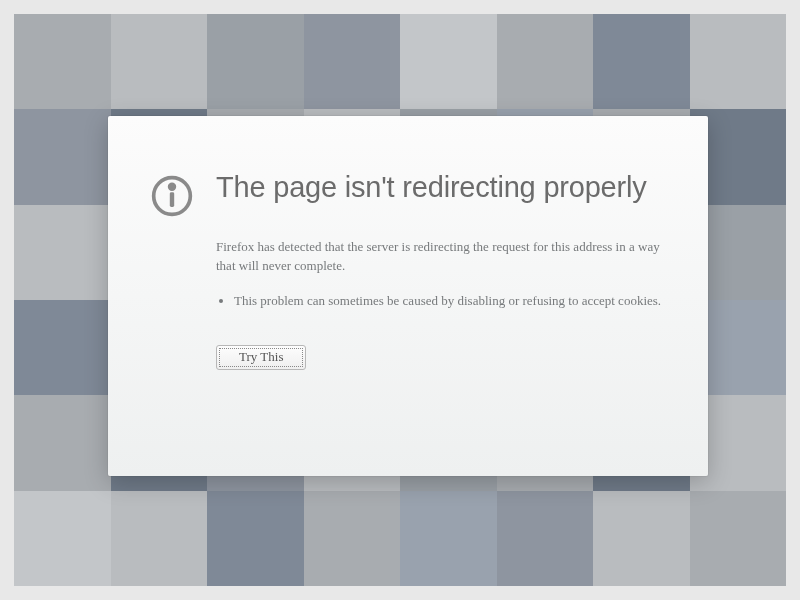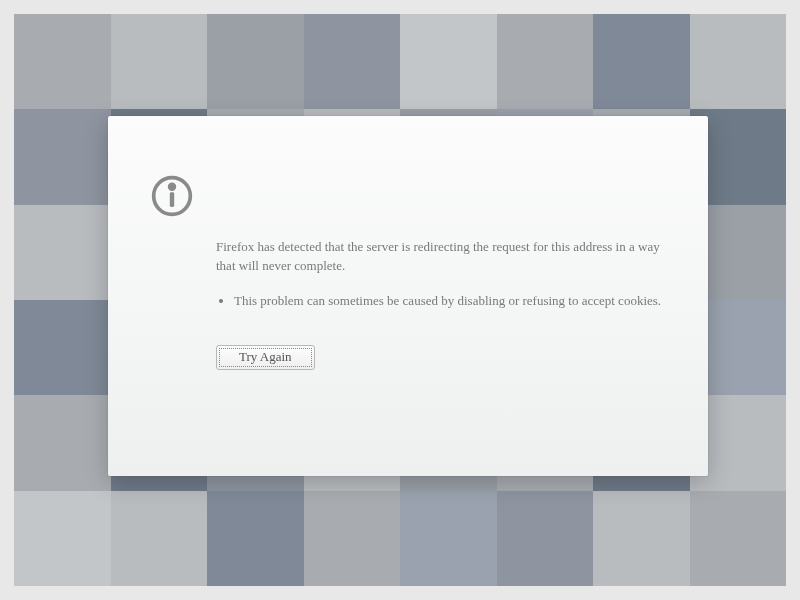--- a/index.html
+++ b/index.html
@@ -154,24 +154,25 @@
 
   <div class="panel">
     <div class="hdr">
       <span class="info-icon">
         <svg viewBox="0 0 48 48">
           <circle cx="24" cy="24" r="20"></circle>
           <circle class="dot" cx="24" cy="14" r="2.6"></circle>
           <rect class="stem" x="21.6" y="20" width="4.8" height="16" rx="1.6"></rect>
         </svg>
       </span>
+      <h1 class="title">The page isn't redirecting properly</h1>
     </div>
     <div class="body">
       <p class="desc">Firefox has detected that the server is redirecting the request for this address in a way that will never complete.</p>
       <ul class="bullets">
         <li>This problem can sometimes be caused by disabling or refusing to accept cookies.</li>
       </ul>
       <div class="actions">
-        <button class="try-btn">Try Again</button>
+        <button class="try-btn">Try This</button>
       </div>
     </div>
   </div>
 </div>
 
 </body></html>

